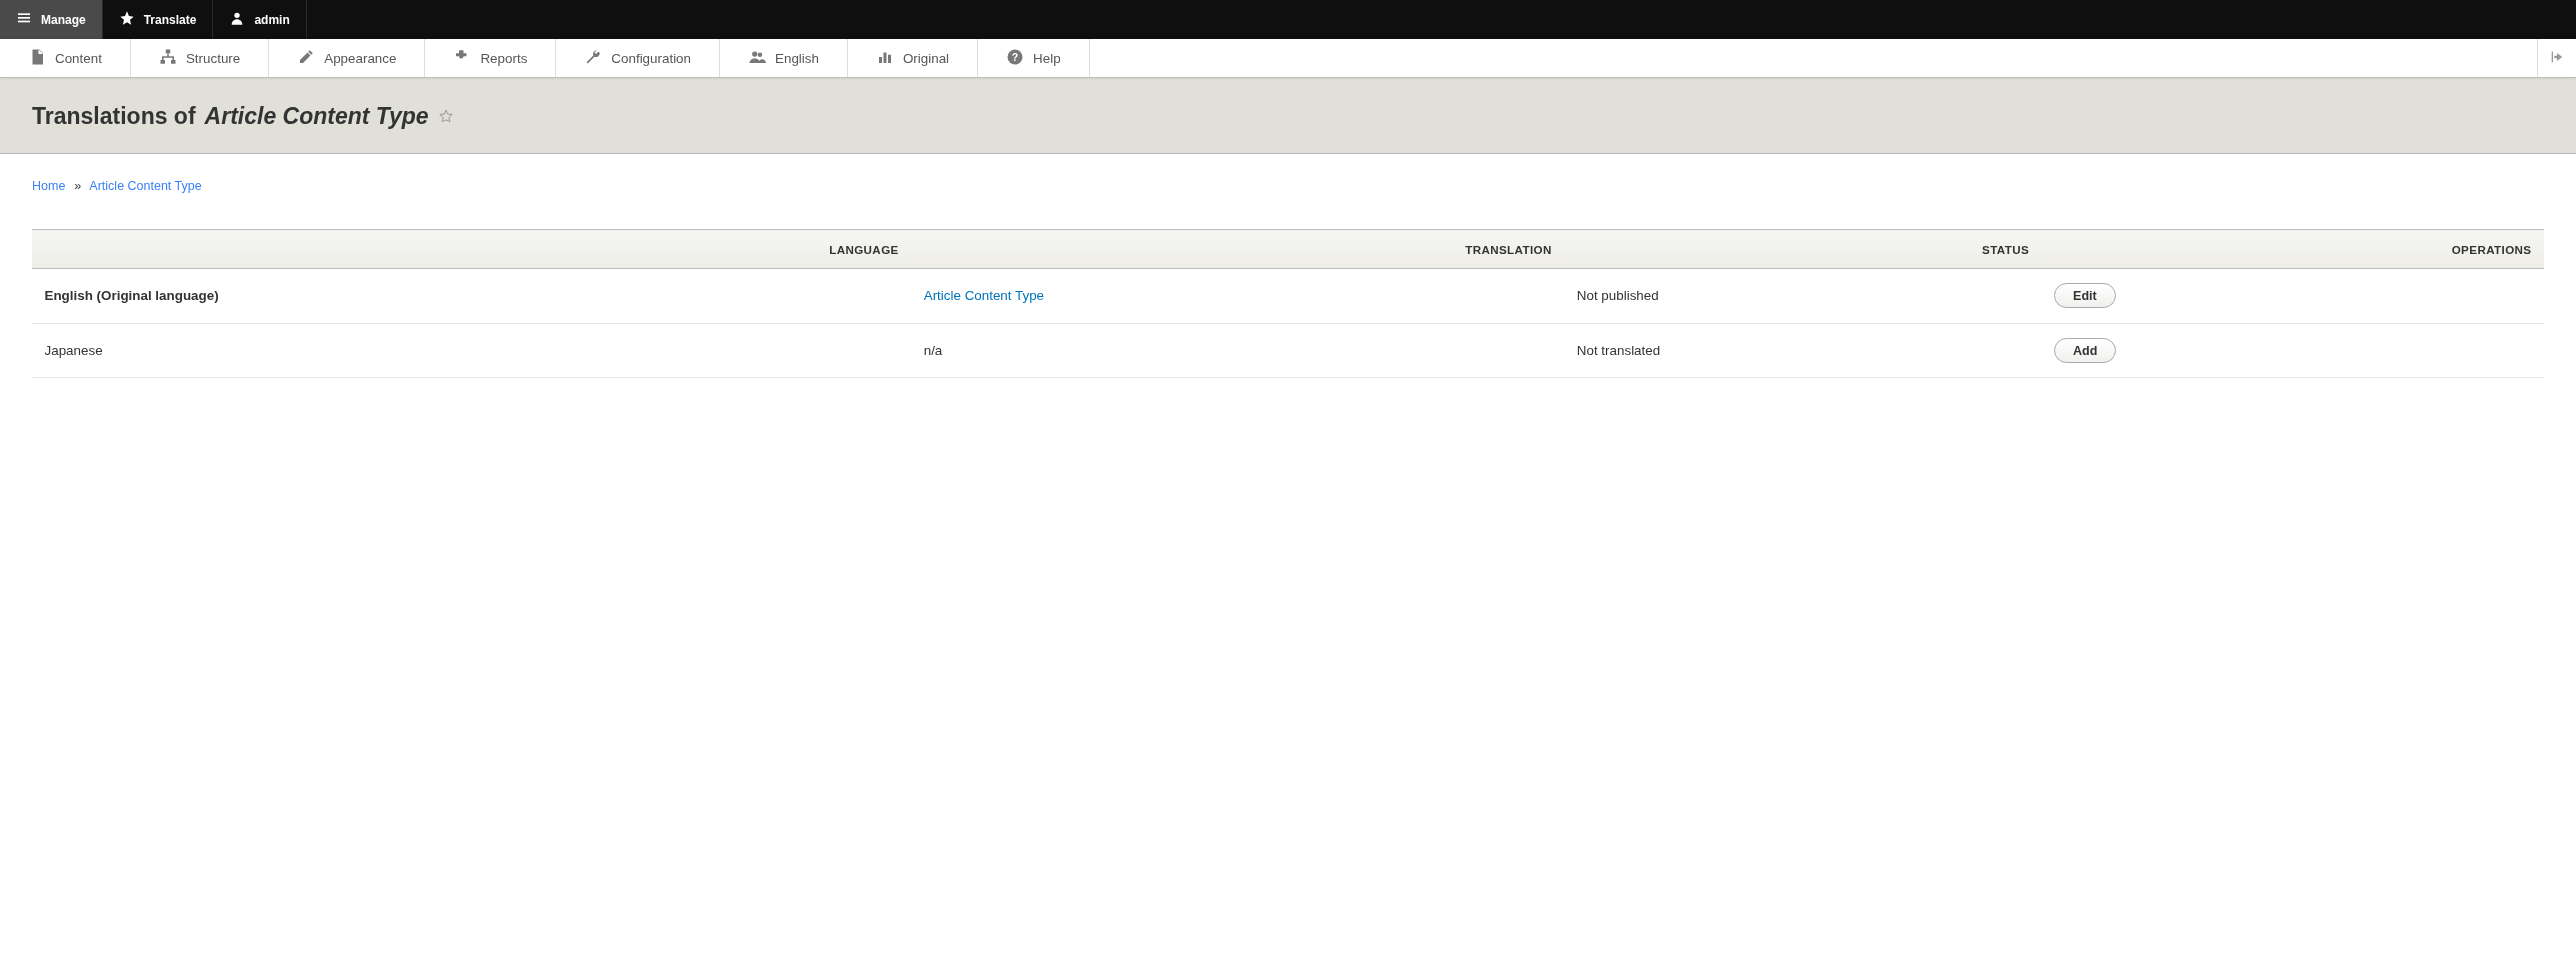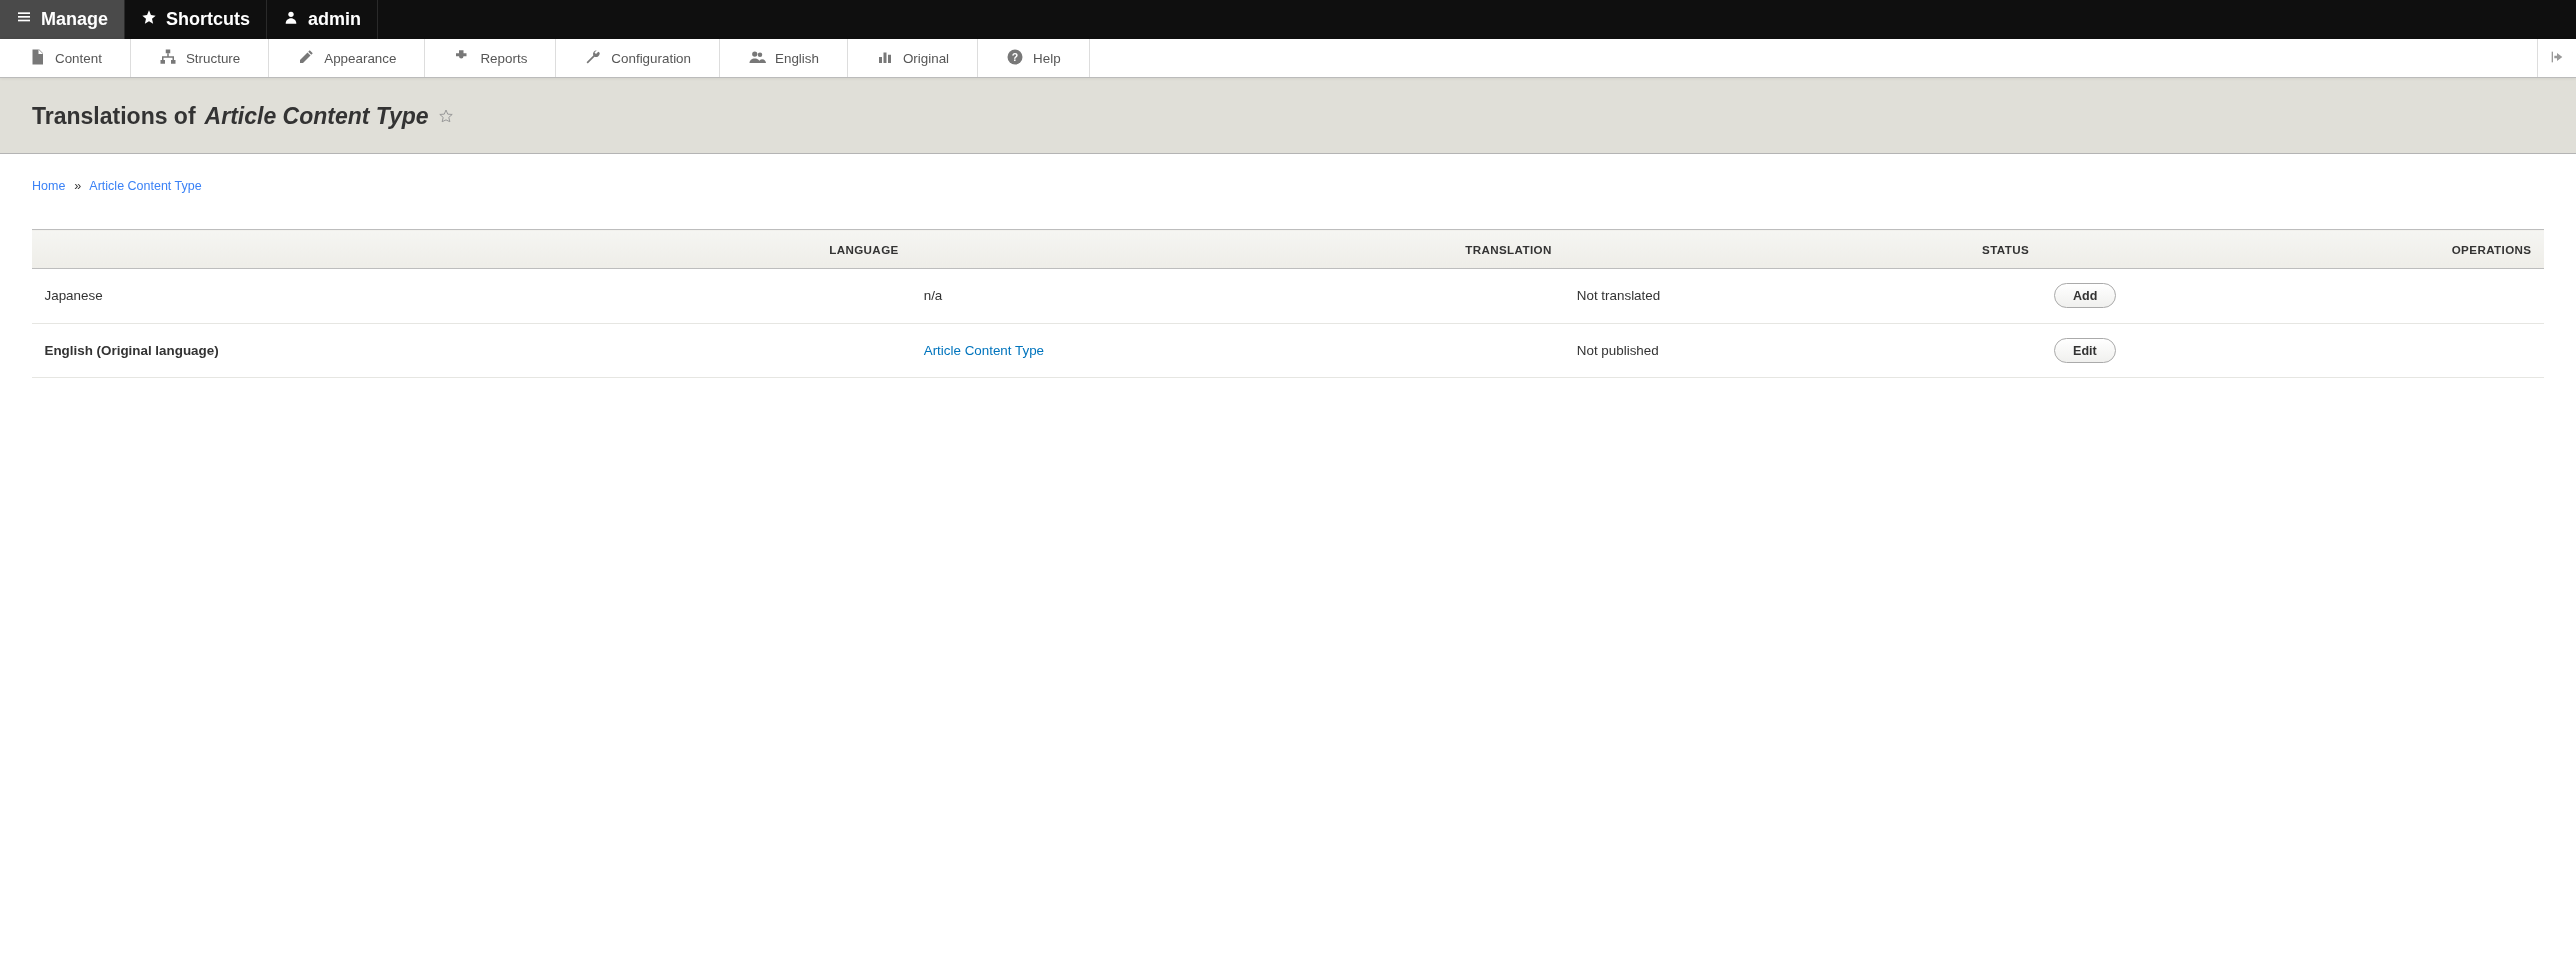--- a/index.html
+++ b/index.html
@@ -12,21 +12,21 @@
     display: flex;
     align-items: stretch;
   }
   .toolbar-top .toolbar-item {
     display: flex;
     align-items: center;
     gap: 9px;
     padding: 8px 16px;
     color: #fff;
     font-weight: bold;
-    font-size: 18px;
+    font-size: 12px;
     cursor: pointer;
     border-right: 0.9px solid #2a2a2a;
   }
   .toolbar-top .toolbar-item.active {
     background: #4a4a4a;
   }
   .toolbar-top .toolbar-item svg { width: 16px; height: 16px; fill: #fff; }
 
   
   .admin-menu {
@@ -177,21 +177,21 @@
         </svg>
     </span>
     <span>Manage</span>
   </div>
   <div class="toolbar-item">
     <span>
       <svg viewBox="0 0 24 24">
           <path d="M12 2l2.9 6.9L22 10l-5.5 4.8L18.2 22 12 18.3 5.8 22l1.7-7.2L2 10l7.1-1.1z"></path>
         </svg>
     </span>
-    <span>Shortcuts</span>
+    <span>Translate</span>
   </div>
   <div class="toolbar-item">
     <span>
       <svg viewBox="0 0 24 24">
           <circle cx="12" cy="8" r="4"></circle>
           <path d="M4 22c0-4.4 3.6-8 8-8s8 3.6 8 8z"></path>
         </svg>
     </span>
     <span>admin</span>
   </div>
@@ -308,33 +308,33 @@
     <thead>
       <tr>
         <th style="width:35%">LANGUAGE</th>
         <th style="width:26%">TRANSLATION</th>
         <th style="width:19%">STATUS</th>
         <th style="width:20%">OPERATIONS</th>
       </tr>
     </thead>
     <tbody>
       <tr>
-        <td>Japanese</td>
-        <td>n/a</td>
-        <td>Not translated</td>
-        <td>
-          <span class="op-button">Add</span>
-        </td>
-      </tr>
-      <tr>
         <td class="lang-original">English (Original language)</td>
         <td>
           <a href="#" class="translation-link">Article Content Type</a>
         </td>
         <td>Not published</td>
         <td>
           <span class="op-button">Edit</span>
         </td>
       </tr>
+      <tr>
+        <td>Japanese</td>
+        <td>n/a</td>
+        <td>Not translated</td>
+        <td>
+          <span class="op-button">Add</span>
+        </td>
+      </tr>
     </tbody>
   </table>
 </div>
 
 
 </body></html>

